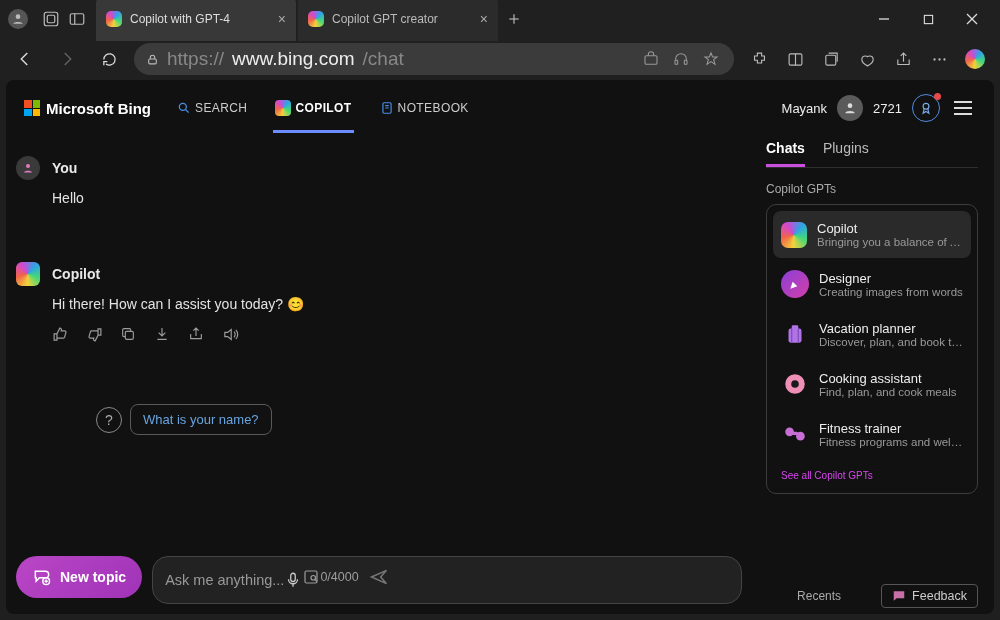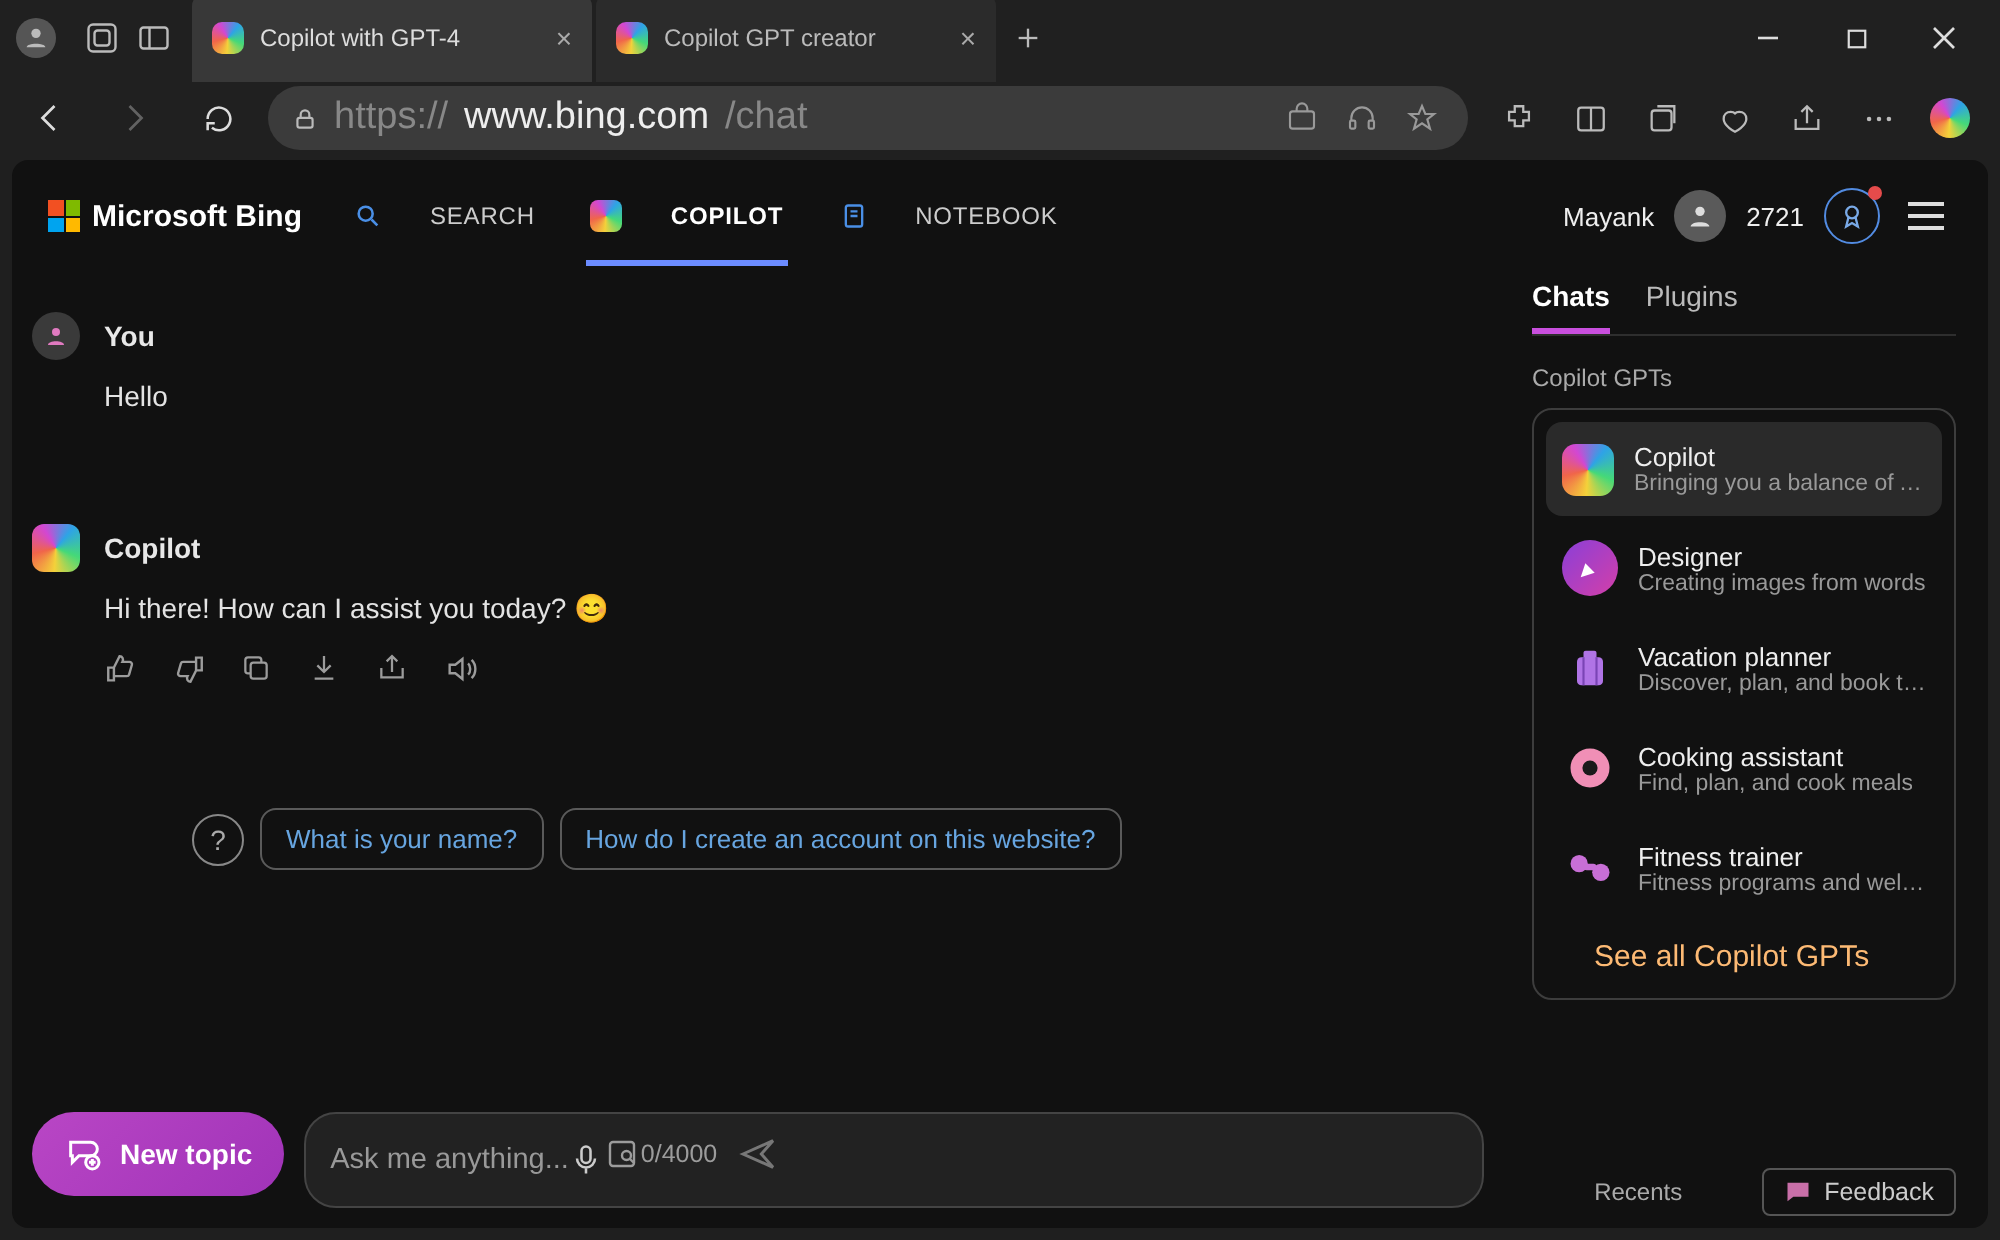--- a/index.html
+++ b/index.html
@@ -84,21 +84,21 @@
 .bing-header {
   height: 56px;
   display: flex;
   align-items: center;
   padding: 0 18px;
   gap: 24px;
 }
 .bing-logo { display:flex; align-items:center; gap:6px; font-weight:600; font-size:15px; color:#fff;}
 .bing-logo .ms-sq { width:16px; height:16px; display:grid; grid-template-columns:1fr 1fr; grid-template-rows:1fr 1fr; gap:1px;}
 .bing-logo .ms-sq div{ }
-.tabbtn { display:flex; align-items:center; gap:24px; font-size:12px; color:#ccc; letter-spacing:0.4px; padding:6px 2px;}
+.tabbtn { display:flex; align-items:center; gap:4px; font-size:12px; color:#ccc; letter-spacing:0.4px; padding:6px 2px;}
 .tabbtn.active { color:#fff; font-weight:600; border-bottom: 3px solid #6c8cff; padding-bottom: 14px; padding-top: 17px;}
 .bing-header .hsp { flex:1; }
 .user-area { display:flex; align-items:center; gap:10px; font-size:13px; color:#eee;}
 .avatar { width:26px;height:26px;border-radius:50%;background:#5a5a5a;display:flex;align-items:center;justify-content:center;}
 .reward-badge { width:28px;height:28px;border-radius:50%;border:1.5px solid #528be1;display:flex;align-items:center;justify-content:center;position:relative;}
 .reward-badge::after{content:'';position:absolute;top:-2px;right:-2px;width:7px;height:7px;background:#e54b4b;border-radius:50%;}
 .hamburger { width:26px;height:26px;display:flex;flex-direction:column;justify-content:center;gap:4px;align-items:center;}
 .hamburger span{width:18px;height:2px;background:#ddd;}
 
 .mainrow { flex:1; display:flex; overflow:hidden;}
@@ -110,21 +110,21 @@
 .side-tabs .st.active { color:#fff; font-weight:600; border-bottom:3px solid #c94fde; }
 .side-hr { height:1px; background:#2e2e2e; margin-top:0; margin-bottom:14px;}
 .sec-label { font-size:12px; color:#aaa; margin-bottom:8px;}
 .gpt-box { border:1px solid #3d3d3d; border-radius:10px; padding:6px; display:flex; flex-direction:column; gap:2px;}
 .gpt-item { display:flex; gap:10px; padding:10px 8px; border-radius:8px; align-items:center;}
 .gpt-item.active { background:#2a2a2a; }
 .gpt-item .gi-icon { width:28px; height:28px; border-radius:6px; display:flex;align-items:center;justify-content:center; flex-shrink:0;}
 .gpt-item .gi-txt { overflow:hidden;}
 .gpt-item .gi-name { font-size:13px; color:#eee;}
 .gpt-item .gi-desc { font-size:11.5px; color:#999; white-space:nowrap; overflow:hidden; text-overflow:ellipsis; max-width:155px;}
-.see-all { padding:10px 8px 6px 8px; font-size:15px; color:#fdba74;margin-left:16px;}
+.see-all { padding:10px 8px 6px 8px; font-size:10px; color:#d946ef;}
 .fb-region { position:absolute; bottom:6px; right:16px; display:flex; align-items:center; gap:40px;}
 .fb-btn { border:1px solid #555; border-radius:4px; padding:4px 10px; display:flex; align-items:center; gap:6px; font-size:12.5px; color:#ccc;}
 .recents-label { font-size:12px; color:#aaa;}
 
 .chat-scroll { flex:1; overflow:hidden; }
 .msg { margin-top:20px; }
 .msg-head { display:flex; align-items:center; gap:12px; font-weight:600; font-size:14px;}
 .msg-head .mh-icon { width:24px;height:24px;border-radius:50%;display:flex;align-items:center;justify-content:center;}
 .msg-body { margin-left:36px; margin-top:10px; font-size:14px; color:#e3e3e3;}
 .msg-actions { margin-left:34px; margin-top:12px; display:flex; gap:14px; color:#9c9c9c;}
@@ -405,21 +405,20 @@
                 <svg width="17" height="17" viewBox="0 0 24 24" fill="none" stroke="#9c9c9c" stroke-width="1.7">
                   <path d="M4 9v6h4l5 4V5L8 9H4zM17 8c2 2 2 6 0 8M19.5 5.5c3.5 3.5 3.5 9.5 0 13"></path>
                 </svg>
               </div>
           </div>
         </div>
 
         <div class="sugg-row">
           <div class="q-icon">?</div>
           <div class="sugg">What is your name?</div>
-          <div class="sugg">How do I create an account on this website?</div>
         </div>
       </div>
 
       <div class="compose-row">
         <div class="new-topic">
           <svg width="20" height="20" viewBox="0 0 24 24" fill="none" stroke="#fff" stroke-width="1.8">
               <path d="M4 5h12a4 4 0 0 1 0 8H9l-4 4v-4H4z"></path>
               <circle cx="17" cy="17" r="4"></circle>
               <line x1="17" y1="15" x2="17" y2="19"></line>
               <line x1="15" y1="17" x2="19" y2="17"></line>

